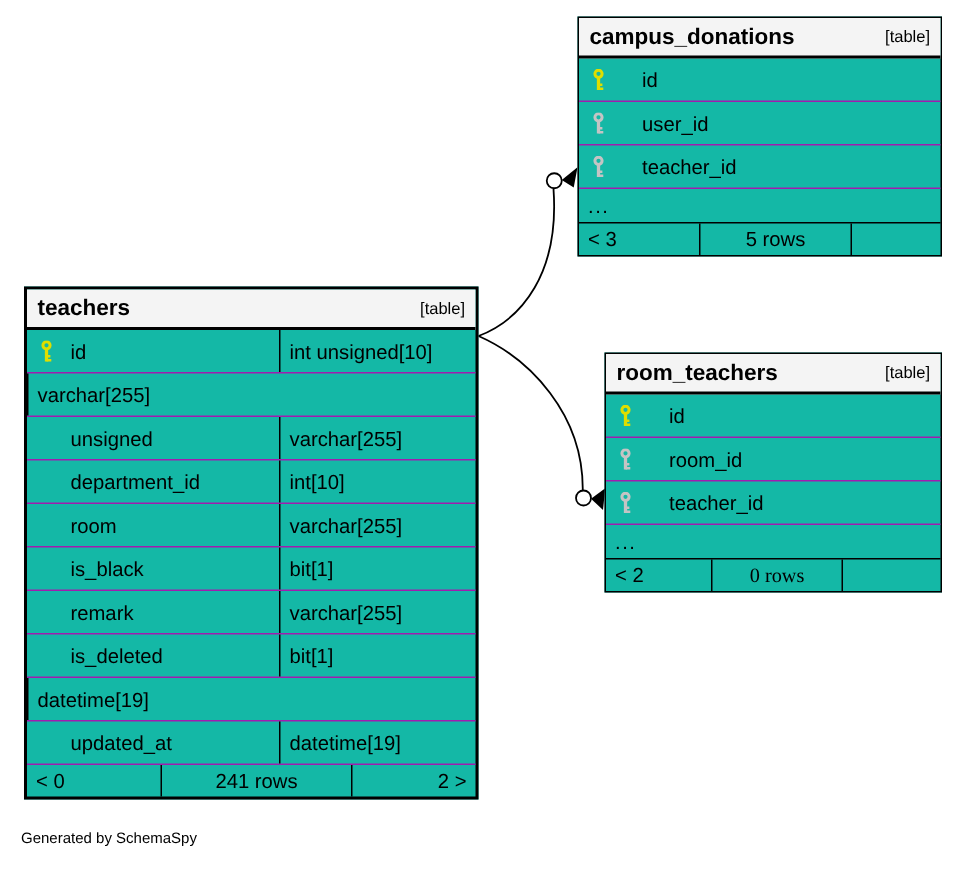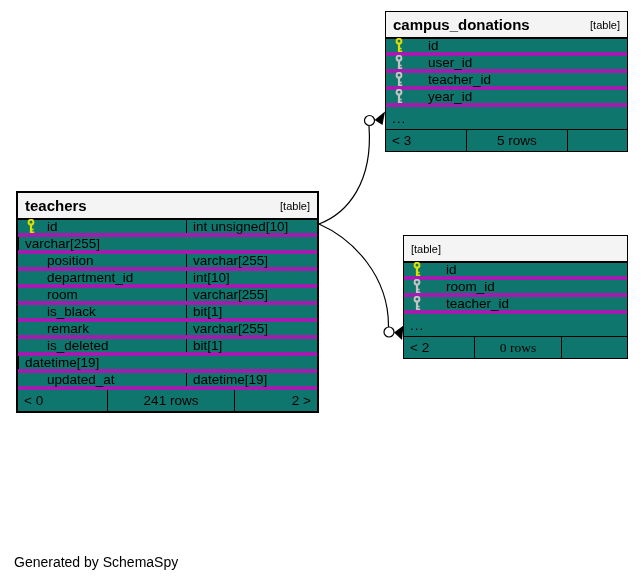--- a/index.html
+++ b/index.html
@@ -3,33 +3,33 @@
 <meta charset="utf-8">
 <style>
   html,body{margin:0;padding:0;}
   body{
     width:644px;height:584px;position:relative;background:#ffffff;
     font-family:"Liberation Sans","DejaVu Sans",sans-serif;color:#000;
     overflow:hidden;
   }
   .connectors{position:absolute;left:0;top:0;pointer-events:none;}
   .tbl{
-    position:absolute;background:#0f766e;border:1px solid #000;box-sizing:border-box;
+    position:absolute;background:#14b8a6;border:1px solid #000;box-sizing:border-box;
   }
   .tbl.focus{border-width:2px;}
   .thead{
     display:flex;justify-content:space-between;align-items:center;
     background:#f4f4f4;border-bottom:2px solid #000;height:27px;
     padding:0 7px;box-sizing:border-box;
   }
   .tname{font-weight:bold;font-size:15px;}
   .ttag{font-size:11px;}
   .trow{
-    display:flex;align-items:stretch;height:17px;
-    border-bottom:4px solid #a21caf;font-size:13.5px;box-sizing:border-box;
+    display:flex;align-items:stretch;height:29px;
+    border-bottom:1px solid #a21caf;font-size:13.5px;box-sizing:border-box;
   }
   .trow:last-of-type{border-bottom:1px solid #000;}
   .namecell{display:flex;align-items:center;box-sizing:border-box;padding-left:8px;}
   .tbl-teachers .namecell{width:168px;}
   .typecell{
     flex:1;border-left:1px solid #000;display:flex;align-items:center;
     padding-left:6px;box-sizing:border-box;
   }
   .keyslot{width:21px;display:flex;align-items:center;flex:0 0 auto;}
   .wide .keyslot{width:34px;}
@@ -40,21 +40,21 @@
   }
   .tfoot{display:flex;height:21px;font-size:13.5px;box-sizing:border-box;}
   .fcell{
     display:flex;align-items:center;box-sizing:border-box;height:100%;
     padding:0 6px;white-space:nowrap;
   }
   .fcell + .fcell{border-left:1px solid #000;}
   .fcell.center{justify-content:center;}
   .fcell.right{justify-content:flex-end;}
   .fcell.rest{flex:1;}
-  .caption{position:absolute;left:14px;top:554px;font-size:14px;text-align:center;}
+  .caption{position:absolute;left:14px;top:554px;font-size:10px;text-align:center;}
 </style>
 </head>
 <body>
 
 <svg class="connectors" width="644" height="584">
   <g>
     <path d="M 319 224 C 348 213, 373 182, 369 126" fill="none" stroke="#000" stroke-width="1.2"></path>
     <polygon points="374.5,120 385,111.5 382.5,125" fill="#000"></polygon>
     <circle cx="369.5" cy="120.5" r="5" fill="#fff" stroke="#000" stroke-width="1.2"></circle>
   </g>
@@ -83,21 +83,21 @@
       <span class="cname">id</span>
     </div>
     <div class="typecell">int unsigned[10]</div>
   </div>
   <div class="trow">
     <div class="typecell">varchar[255]</div>
   </div>
   <div class="trow">
     <div class="namecell">
         <span class="keyslot"></span>
-        <span class="cname">position</span>
+        <span class="cname">unsigned</span>
       </div>
     <div class="typecell">varchar[255]</div>
   </div>
   <div class="trow">
     <div class="namecell">
         <span class="keyslot"></span>
         <span class="cname">department_id</span>
       </div>
     <div class="typecell">int[10]</div>
   </div>
@@ -181,45 +181,33 @@
     <div class="namecell">
       <span class="keyslot">
         <svg width="10" height="15" viewBox="0 0 10 15">
             <circle cx="5" cy="3.2" r="2.4" fill="none" stroke="#c4c4c4" stroke-width="2"></circle>
             <line x1="5" y1="5.6" x2="5" y2="14" stroke="#c4c4c4" stroke-width="2.2"></line>
             <line x1="5" y1="10.5" x2="7.6" y2="10.5" stroke="#c4c4c4" stroke-width="1.6"></line>
             <line x1="5" y1="13.2" x2="8.2" y2="13.2" stroke="#c4c4c4" stroke-width="1.6"></line>
           </svg>
       </span>
       <span class="cname">teacher_id</span>
-    </div>
-  </div>
-  <div class="trow">
-    <div class="namecell">
-      <span class="keyslot">
-        <svg width="10" height="15" viewBox="0 0 10 15">
-            <circle cx="5" cy="3.2" r="2.4" fill="none" stroke="#c4c4c4" stroke-width="2"></circle>
-            <line x1="5" y1="5.6" x2="5" y2="14" stroke="#c4c4c4" stroke-width="2.2"></line>
-            <line x1="5" y1="10.5" x2="7.6" y2="10.5" stroke="#c4c4c4" stroke-width="1.6"></line>
-            <line x1="5" y1="13.2" x2="8.2" y2="13.2" stroke="#c4c4c4" stroke-width="1.6"></line>
-          </svg>
-      </span>
-      <span class="cname">year_id</span>
     </div>
   </div>
   <div class="ellipsisrow">...</div>
   <div class="tfoot">
     <div class="fcell" style="width:80px;">&lt; 3</div>
     <div class="fcell center" style="width:101px;">5 rows</div>
     <div class="fcell right rest"></div>
   </div>
 </div>
 
 <div class="tbl wide" style="left:403px;top:235px;width:225px;">
   <div class="thead">
+    <span class="tname">room_teachers</span>
     <span class="ttag">[table]</span>
   </div>
   <div class="trow">
     <div class="namecell">
       <span class="keyslot">
         <svg width="10" height="15" viewBox="0 0 10 15">
             <circle cx="5" cy="3.2" r="2.4" fill="none" stroke="#dede00" stroke-width="2"></circle>
             <line x1="5" y1="5.6" x2="5" y2="14" stroke="#dede00" stroke-width="2.2"></line>
             <line x1="5" y1="10.5" x2="7.6" y2="10.5" stroke="#dede00" stroke-width="1.6"></line>
             <line x1="5" y1="13.2" x2="8.2" y2="13.2" stroke="#dede00" stroke-width="1.6"></line>

